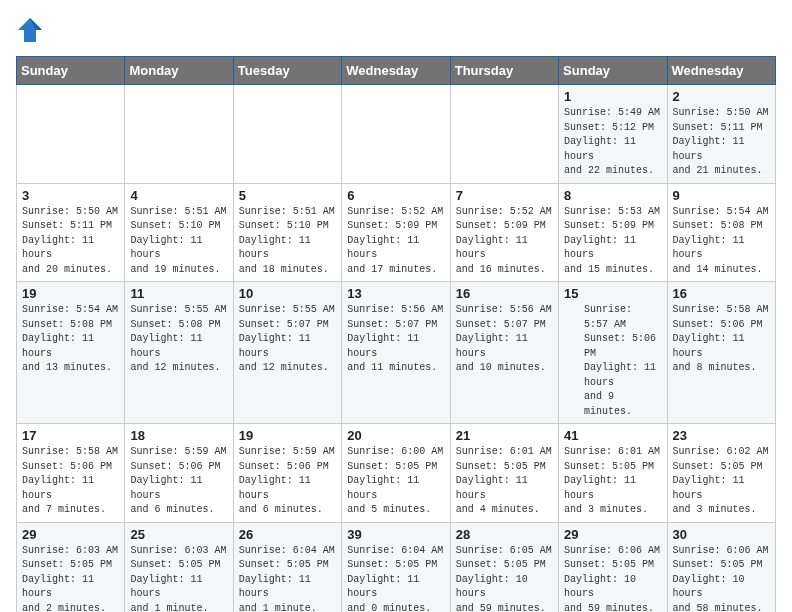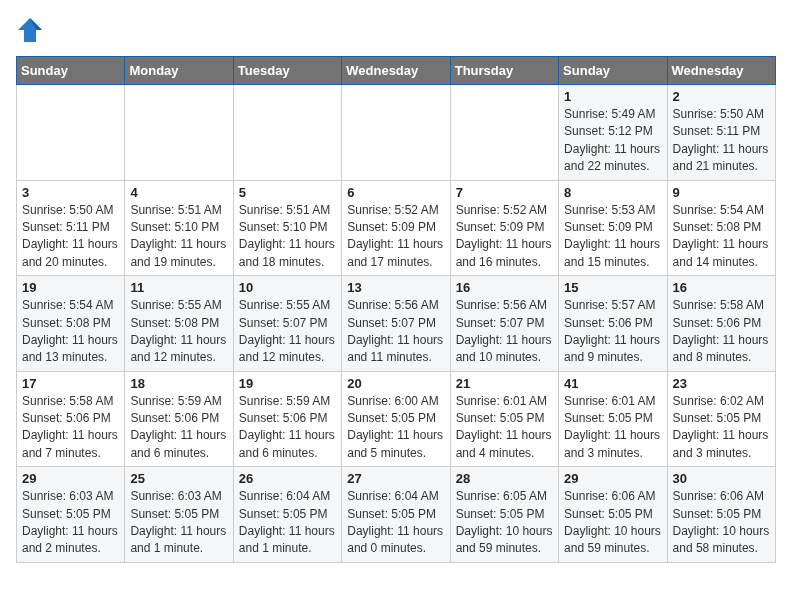--- a/index.html
+++ b/index.html
@@ -69,23 +69,24 @@
     }
     tbody tr:nth-child(odd) td {
       background-color: #f4f6f8;
     }
     .day-num {
       font-size: 13px;
       font-weight: bold;
       margin-bottom: 2px;
     }
     .day-info {
-      font-size: 12px;
+      font-size: 10px;
       line-height: 1.45;
       color: #333;
+      font-family: Liberation Mono, monospace;
     }
     .empty-cell {
       background: #fff !important;
     }
   </style>
 </head>
 <body>
 
 <div class="header">
   <div class="logo">
@@ -220,21 +221,21 @@
         </td>
         <td>
           <div class="day-num">16</div>
           <div class="day-info" style="white-space: pre-line;">Sunrise: 5:56 AM
 Sunset: 5:07 PM
 Daylight: 11 hours
 and 10 minutes.</div>
         </td>
         <td>
           <div class="day-num">15</div>
-          <div class="day-info" style="white-space: pre-line;">Sunrise: 5:57 AM
+          <div class="day-info" style="white-space: pre-line; margin-left: 20px;">Sunrise: 5:57 AM
 Sunset: 5:06 PM
 Daylight: 11 hours
 and 9 minutes.</div>
         </td>
         <td>
           <div class="day-num">16</div>
           <div class="day-info" style="white-space: pre-line;">Sunrise: 5:58 AM
 Sunset: 5:06 PM
 Daylight: 11 hours
 and 8 minutes.</div>
@@ -307,21 +308,21 @@
 and 1 minute.</div>
         </td>
         <td>
           <div class="day-num">26</div>
           <div class="day-info" style="white-space: pre-line;">Sunrise: 6:04 AM
 Sunset: 5:05 PM
 Daylight: 11 hours
 and 1 minute.</div>
         </td>
         <td>
-          <div class="day-num">27</div>
+          <div class="day-num">39</div>
           <div class="day-info" style="white-space: pre-line;">Sunrise: 6:04 AM
 Sunset: 5:05 PM
 Daylight: 11 hours
 and 0 minutes.</div>
         </td>
         <td>
           <div class="day-num">28</div>
           <div class="day-info" style="white-space: pre-line;">Sunrise: 6:05 AM
 Sunset: 5:05 PM
 Daylight: 10 hours

